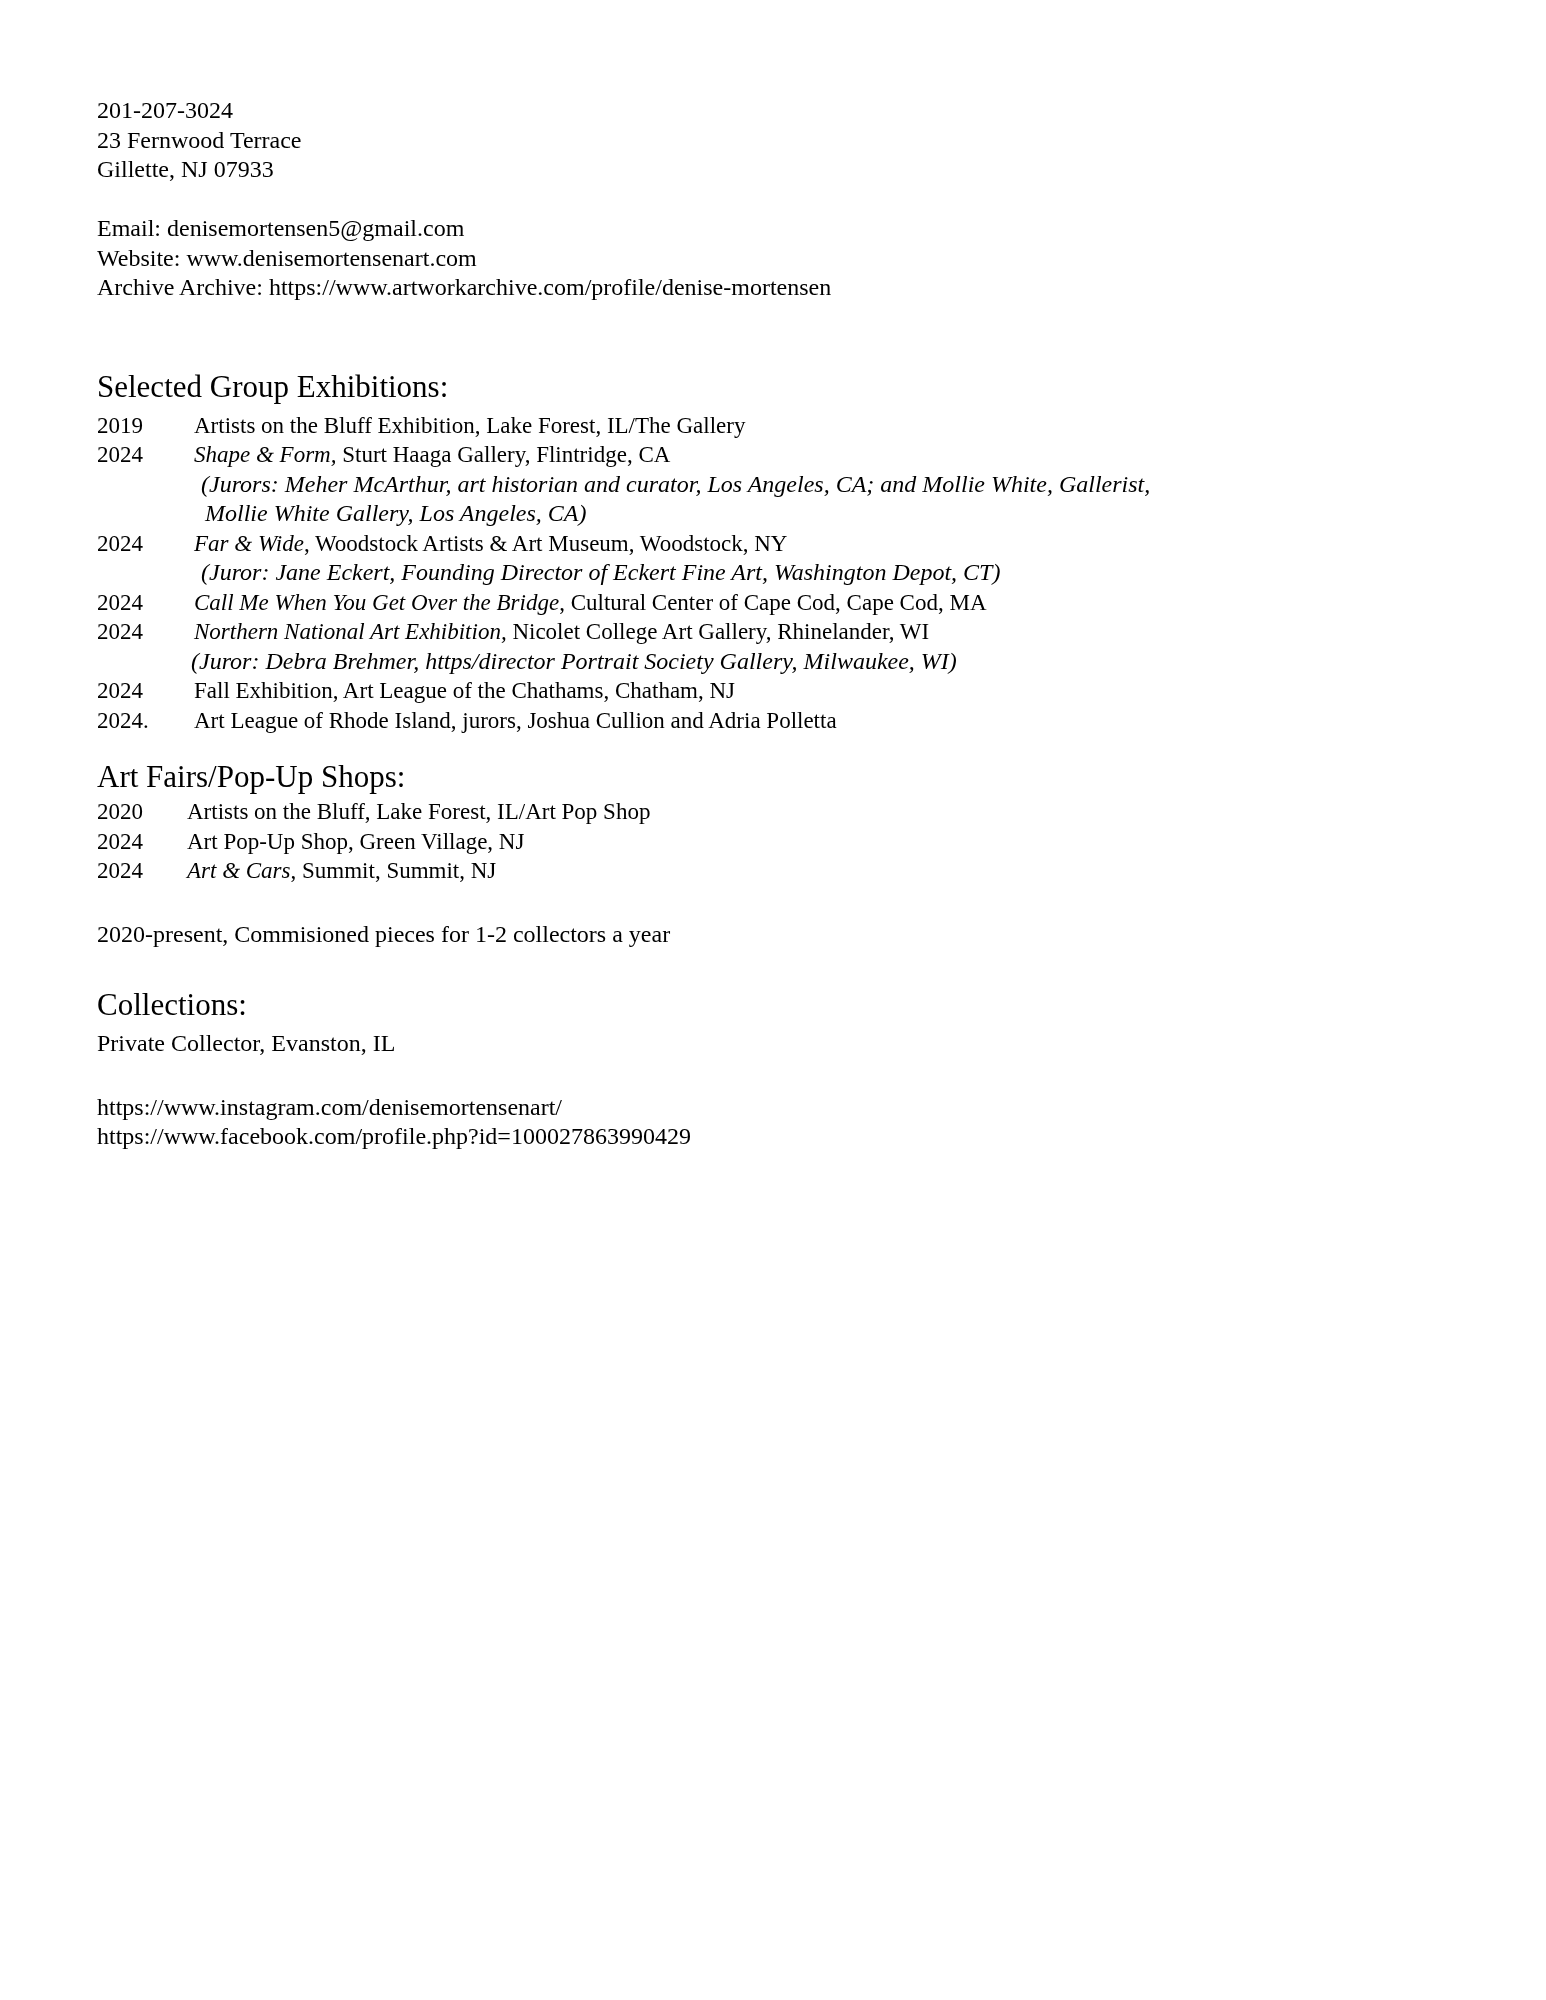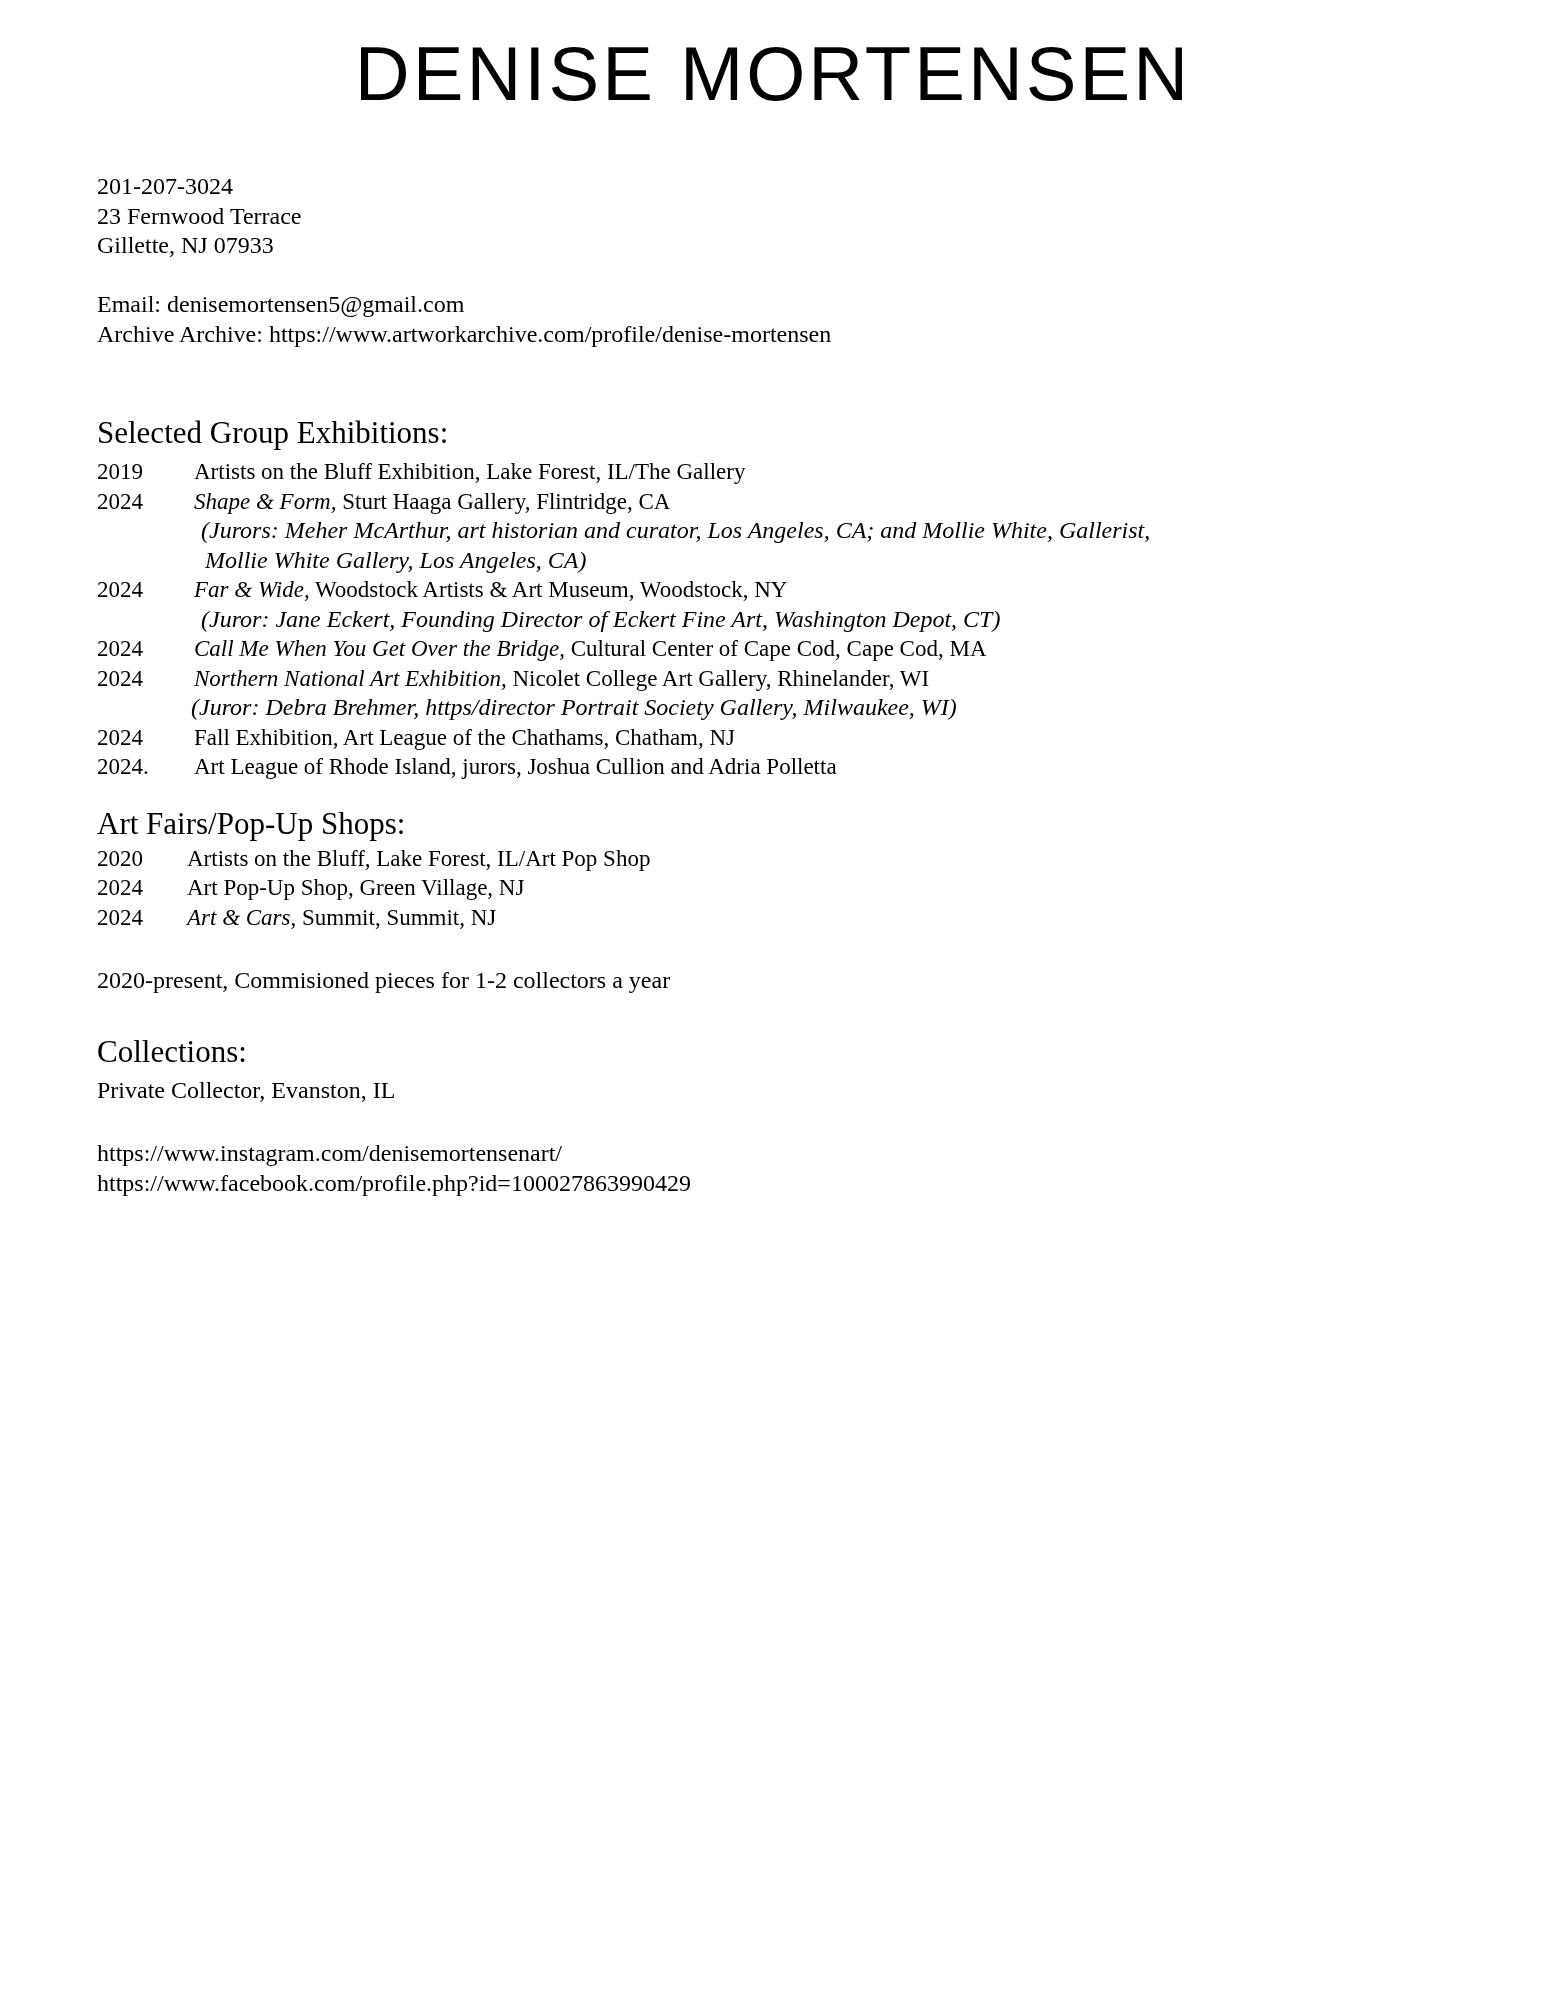--- a/index.html
+++ b/index.html
@@ -47,28 +47,28 @@
   .entry.fairs .year{flex:0 0 90px;}
   .entry .etext{flex:1;}
   .subline{font-size:24px;line-height:29.5px;font-style:italic;}
   i{font-style:italic;}
 </style>
 </head>
 <body>
 
 <div class="page">
 
-  <div class="title">DENISE MORTENSEN</div>
 
   <div class="contact">
     <div class="line">201-207-3024</div>
     <div class="line">23 Fernwood Terrace</div>
     <div class="line">Gillette, NJ 07933</div>
     <div class="line blank"></div>
     <div class="line"><span>Email:</span> <span>denisemortensen5@gmail.com</span></div>
+    <div class="line"><span>Website:</span> <span>www.denisemortensenart.com</span></div>
     <div class="line"><span>Archive Archive:</span> <span>https://www.artworkarchive.com/profile/denise-mortensen</span></div>
   </div>
 
   <div class="section sec-exhibitions">
     <h2 class="section-heading">Selected Group Exhibitions:</h2>
 
     <div class="entry">
       <span class="year">2019</span>
       <span class="etext">Artists on the Bluff Exhibition, Lake Forest, IL/The Gallery</span>
     </div>

